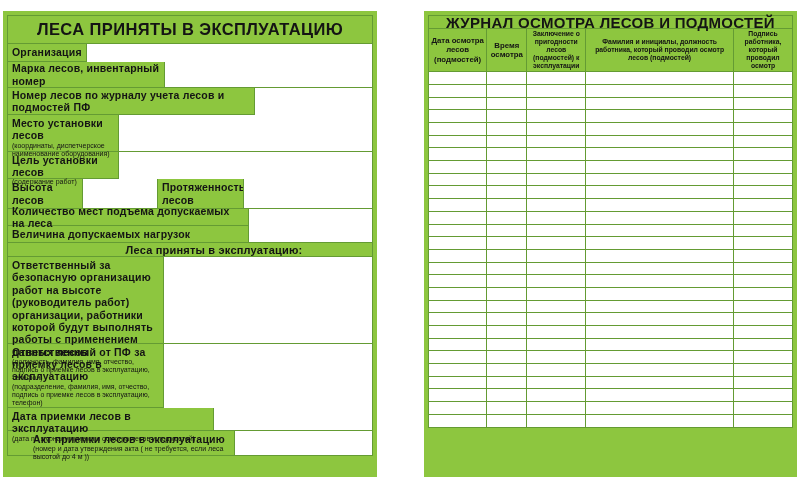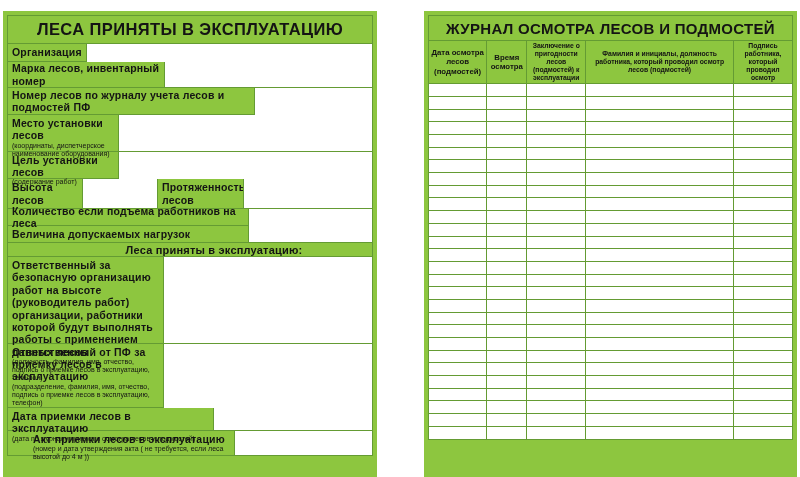--- a/index.html
+++ b/index.html
@@ -54,21 +54,21 @@
   .h20{height:20px;justify-content:flex-end;} .h27{height:27px;} .h29{height:29px;}
   .h38{height:38px;} .h31{height:31px;} .h19{height:19px;} .h18{height:18px;}
   .h88{height:88px;} .h66{height:66px;} .h24{height:24px;} .h26{height:26px;grow:1;padding-left:21px;}
   .w78{flex:0 0 78px;} .w156{flex:0 0 156px;} .w246{flex:0 0 246px;}
   .w110{flex:0 0 110px;} .w240{flex:0 0 240px;} .w155{flex:0 0 155px;}
   .w205{flex:0 0 205px;} .w74{flex:0 0 74px;} .w75{flex:0 0 75px;} .w86{flex:0 0 86px;}
 
   
   .jtitle{
     border:1.5px solid var(--line-green);
-    height:26px;display:flex;align-items:center;justify-content:center;
+    height:14px;display:flex;align-items:center;justify-content:center;
     font-weight:bold;font-size:15px;letter-spacing:.3px;text-align:center;
   }
   table.journal{
     width:100%;border-collapse:collapse;table-layout:fixed;
     margin-top:-1.5px;
   }
   table.journal th{
     background:var(--panel-green);
     border:1.5px solid var(--line-green);
     font-weight:bold;text-align:center;vertical-align:middle;
@@ -132,21 +132,21 @@
       </div>
     <div class="inp w75"></div>
     <div class="lbl w86 center">
         <span>Протяженность лесов</span>
       </div>
     <div class="inp"></div>
   </div>
 
   <div class="frow h19">
     <div class="lbl w240 center">
-        <span>Количество если подъема работников на леса</span>
+        <span>Количество мест подъема допускаемых на леса</span>
       </div>
     <div class="inp"></div>
   </div>
 
   <div class="frow h18">
     <div class="lbl w240 center">
         <span>Величина допускаемых нагрузок</span>
       </div>
     <div class="inp"></div>
   </div>

